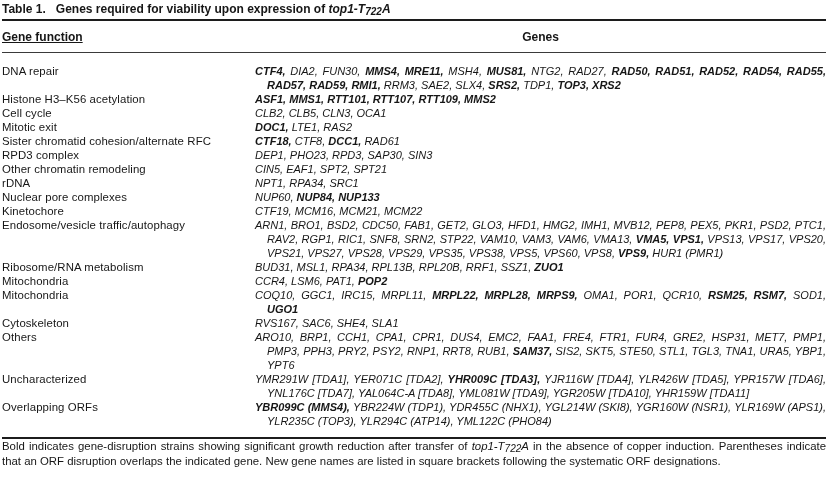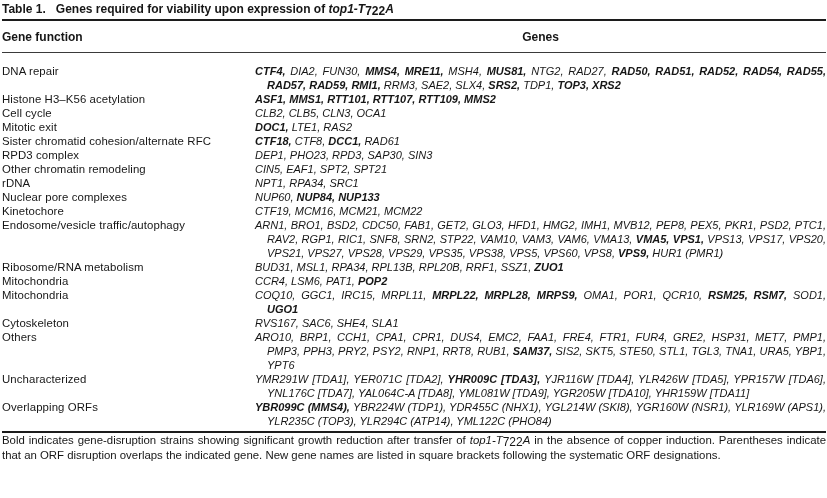--- a/index.html
+++ b/index.html
@@ -9,27 +9,27 @@
     box-sizing:border-box;
     padding:2px 1px 0 2px;
     background:#ffffff;
     color:#161616;
     font-family:"Liberation Sans", sans-serif;
     overflow:hidden;
   }
   .title { font-size:12px; font-weight:700; line-height:14px; padding:0 0 3px 0; }
   .title .tlabel { margin-right:10px; }
   .title i { font-style:italic; }
-  sub.s722 { font-size:12px; line-height:0; vertical-align:-2px; }
+  sub.s722 { font-size:10px; line-height:0; vertical-align:-2px;font-style:italic; }
   .rule-thick { height:0; border-top:2.5px solid #1c1c1c; }
   .rule-thin  { height:0; border-top:1px solid #3a3a3a; }
   .hdr { display:flex; font-weight:700; font-size:12px; padding:9px 0 8px 0; }
-  .hdr-left { width:253px; flex:none; }
+  .hdr-left { width:253px; flex:none;text-decoration:underline; }
   .hdr-right { flex:1; text-align:center; }
-  .tbody { padding:11px 0 3px 0; font-size:11px; line-height:14px; }
+  .tbody { padding:11px 0 9px 0; font-size:11px; line-height:14px; }
   .row { display:flex; }
   .fn { width:253px; flex:none; font-size:11.4px; letter-spacing:0.1px; }
   .genes {
     flex:1; font-style:italic; text-align:justify;
     padding-left:12px; text-indent:-12px;
   }
   .gene.bold { font-weight:700; }
   .footnote { font-size:11.4px; line-height:15px; text-align:justify; }
   .footnote i { font-style:italic; }
 </style>

